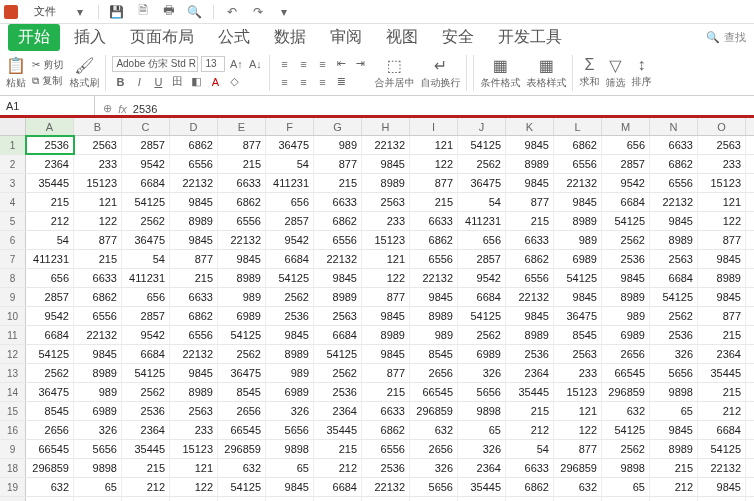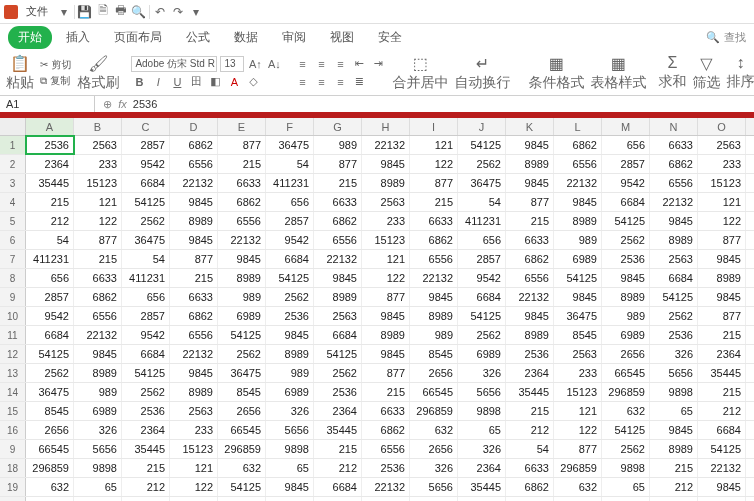--- a/index.html
+++ b/index.html
@@ -1,36 +1,36 @@
 <!DOCTYPE html>
 <html><head>
 <meta charset="utf-8">
 <style>
 *{box-sizing:border-box;margin:0;padding:0;font-family:"Microsoft YaHei",Arial,sans-serif}
 body{background:#fff;font-size:11px;color:#333;overflow:hidden;width:754px;height:501px}
-.menubar{display:flex;align-items:center;height:24px;background:#fff;border-bottom:1px solid #e0e0e0;padding:0 4px;gap:2px}
+.menubar{display:flex;align-items:center;height:24px;background:#fff;border-bottom:1px solid #e0e0e0;padding:0 4px;gap:10px}
 .menubar .mlogo{width:14px;height:14px;background:#d24726;border-radius:2px}
 .menubar .mitem{padding:2px 6px;font-size:11px;color:#444;cursor:pointer}
 .menubar .mdiv{width:1px;height:14px;background:#ddd}
 .menubar .micon{width:16px;height:16px;display:flex;align-items:center;justify-content:center;color:#666;font-size:12px}
 .tabbar{display:flex;align-items:center;height:26px;background:#fff;padding:0 8px;gap:4px}
-.tab{padding:3px 10px;font-size:12px;color:#555;cursor:pointer;border-radius:11px}
+.tab{padding:3px 10px;font-size:16px;color:#555;cursor:pointer;border-radius:3px}
 .tab.active{background:#22b14c;color:#fff}
 .tabbar .spacer{flex:1}
 .tabbar .search{color:#888;font-size:11px;display:flex;align-items:center;gap:4px}
 .ribbon{display:flex;align-items:center;height:46px;background:#fff;border-bottom:1px solid #d0d0d0;padding:2px 6px;gap:6px;font-size:11px;color:#555}
 .rgroup{display:flex;flex-direction:column;align-items:center;gap:1px}
 .rgroup .ricon{font-size:16px;color:#666}
-.rgroup .rlabel{font-size:14px;color:#666;white-space:nowrap}
+.rgroup .rlabel{font-size:10px;color:#666;white-space:nowrap}
 .rdiv{width:1px;height:36px;background:#e0e0e0}
 .rcol{display:flex;flex-direction:column;gap:2px;font-size:10px;color:#555}
 .rcol .rrow{display:flex;align-items:center;gap:3px;white-space:nowrap}
 .fontsel{border:1px solid #ccc;padding:1px 3px;font-size:10px;background:#fff;height:16px;display:flex;align-items:center}
 .iconbtn{width:16px;height:16px;display:flex;align-items:center;justify-content:center;color:#666;font-size:11px;border:1px solid transparent}
-.formulabar{display:flex;align-items:center;height:22px;border-bottom:6px solid #b91c1c;background:#fff}
+.formulabar{display:flex;align-items:flex-end;height:22px;border-bottom:3px solid #b91c1c;background:#fff}
 .namebox{width:95px;border-right:1px solid #ccc;padding:0 6px;font-size:11px;color:#333;height:100%;display:flex;align-items:center}
 .fxarea{display:flex;align-items:center;gap:6px;padding:0 8px;flex:1}
 .fxicon{color:#888;font-size:11px}
 .fxval{font-size:11px;color:#333}
 .grid{display:flex;flex-direction:column}
 .colheads{display:flex;height:18px;background:#f3f3f3;border-bottom:1px solid #ccc}
 .corner{width:26px;border-right:1px solid #ccc;background:#eee}
 .colhead{flex:0 0 48px;border-right:1px solid #ddd;text-align:center;font-size:11px;color:#666;line-height:18px;background:#f3f3f3}
 .colhead.active{background:#dfeedd}
 .row{display:flex;height:19px;border-bottom:1px solid #e8e8e8}
@@ -59,20 +59,21 @@
 
 <div class="tabbar">
   <span class="tab active">开始</span>
   <span class="tab">插入</span>
   <span class="tab">页面布局</span>
   <span class="tab">公式</span>
   <span class="tab">数据</span>
   <span class="tab">审阅</span>
   <span class="tab">视图</span>
   <span class="tab">安全</span>
+  <span class="tab">开发工具</span>
   <span class="spacer"></span>
   <span class="search">
       <span>🔍</span>
       <span>查找</span>
     </span>
 </div>
 
 <div class="ribbon">
   <div class="rgroup">
       <span class="ricon">📋</span>

